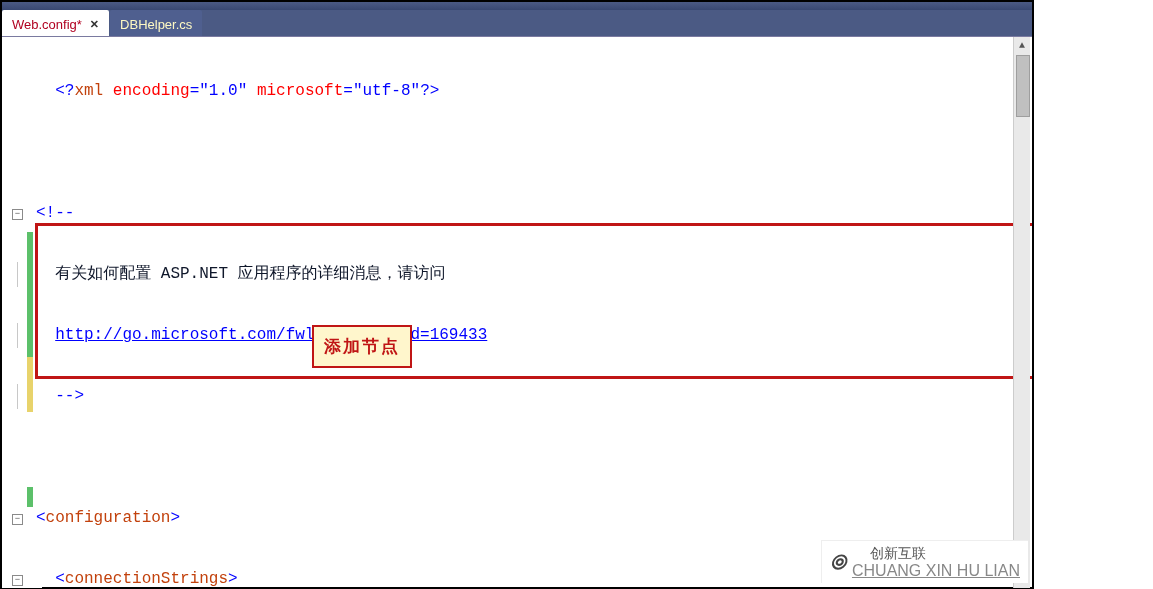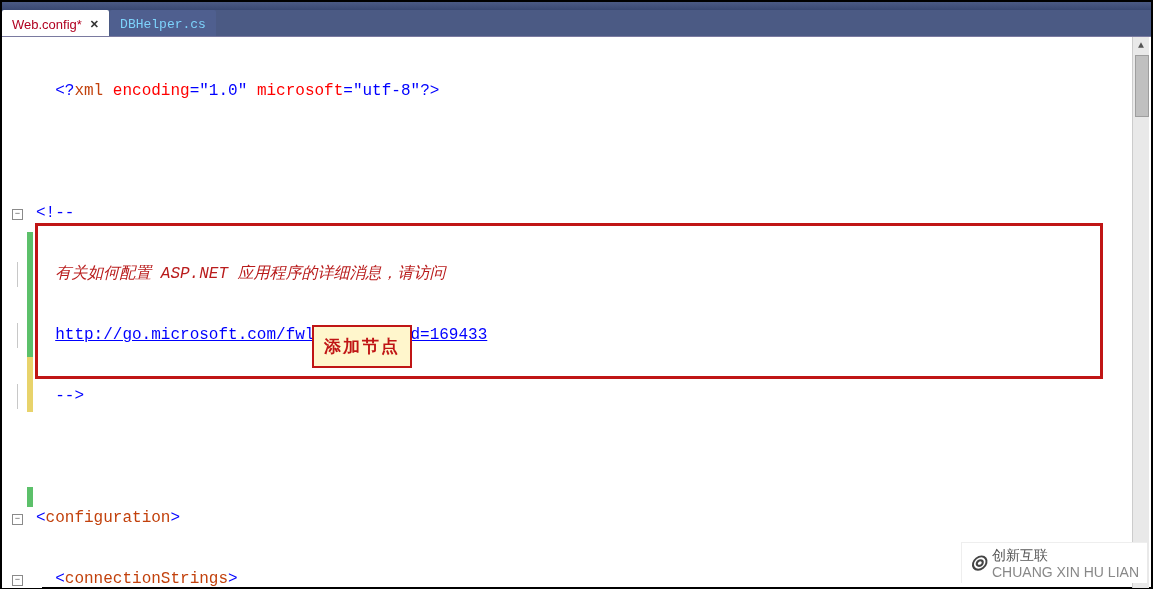--- a/index.html
+++ b/index.html
@@ -6,21 +6,21 @@
     margin: 0; padding: 0;
     width: 1153px; height: 589px;
     font-family: Consolas, "Courier New", monospace, "Microsoft YaHei";
     font-size: 16px;
     background: #ffffff;
     overflow: hidden;
   }
   .frame {
     position: relative;
     box-sizing: border-box;
-    width: 1153px; height: 589px;
+    width: 1034px; height: 589px;
     border: 2px solid #000;
     background: #fff;
   }
   .header {
     background: linear-gradient(to bottom, #4b5a84, #394872);
     height: 8px;
   }
   .tabbar {
     height: 26px;
     background: #4b5a84;
@@ -37,22 +37,21 @@
     margin-right: 1px;
     border-top-left-radius: 2px;
     border-top-right-radius: 2px;
   }
   .tab.active {
     background: #ffffff;
     color: #b00020;
   }
   .tab.inactive {
     background: #4f5f8f;
-    color: #7dd3fc;
-    font-family: Liberation Mono, monospace;
+    color: #fef9c3;
   }
   .tab .close {
     margin-left: 8px;
     font-weight: bold;
     color: #333;
     font-size: 11px;
   }
   .editor-wrap {
     position: relative;
     height: calc(589px - 8px - 26px - 4px);
@@ -127,21 +126,21 @@
     top: 0;
     width: 1px;
     height: 100%;
     background: #c8c8c8;
   }
   .delim { color: #0000ff; }
   .tagname { color: #c2410c; }
   .attrname { color: #ff0000; }
   .attrval  { color: #0000ff; }
   .eq       { color: #0000ff; }
-  .comment  { color: #b91c1c; font-style: italic; }
+  .comment  { color: #0f172a; }
   .link     { color: #0000ff; text-decoration: underline; }
 
   .annotation-box {
     position: absolute;
     border: 3px solid #c01515;
     background: transparent;
   }
   .annotation-label {
     position: absolute;
     background: #fff6cc;
@@ -164,21 +163,21 @@
     color: #888;
     display: flex; align-items: center; gap: 6px;
     border-top: 1px solid #eee;
     border-left: 1px solid #eee;
   }
   .watermark .wm-logo {
     font-weight: bold; font-style: italic;
     font-size: 20px;
     color: #444;
   }
-  .watermark .wm-text { font-size: 14px; line-height: 1; color:#888; }
+  .watermark .wm-text { font-size: 16px; line-height: 1; color:#888;text-decoration:underline; }
 </style>
 </head>
 <body>
 
 <div class="frame">
   <div class="header"></div>
 
   <div class="tabbar">
     <div class="tab active">
       <span>Web.config*</span>
@@ -223,17 +222,17 @@
     <div class="scrollbar-v">
       <div class="arrow up">▲</div>
       <div class="thumb"></div>
       <div class="arrow down">▼</div>
     </div>
   </div>
 
   <div class="watermark">
     <span class="wm-logo">⦾</span>
     <span>
-      <div style="font-size:14px;color:#555;">创新互联</div>
+      <div style="font-size:14px;color:#555;margin-left:18px;">创新互联</div>
       <div class="wm-text">CHUANG XIN HU LIAN</div>
     </span>
   </div>
 </div>
 
 </body></html>

